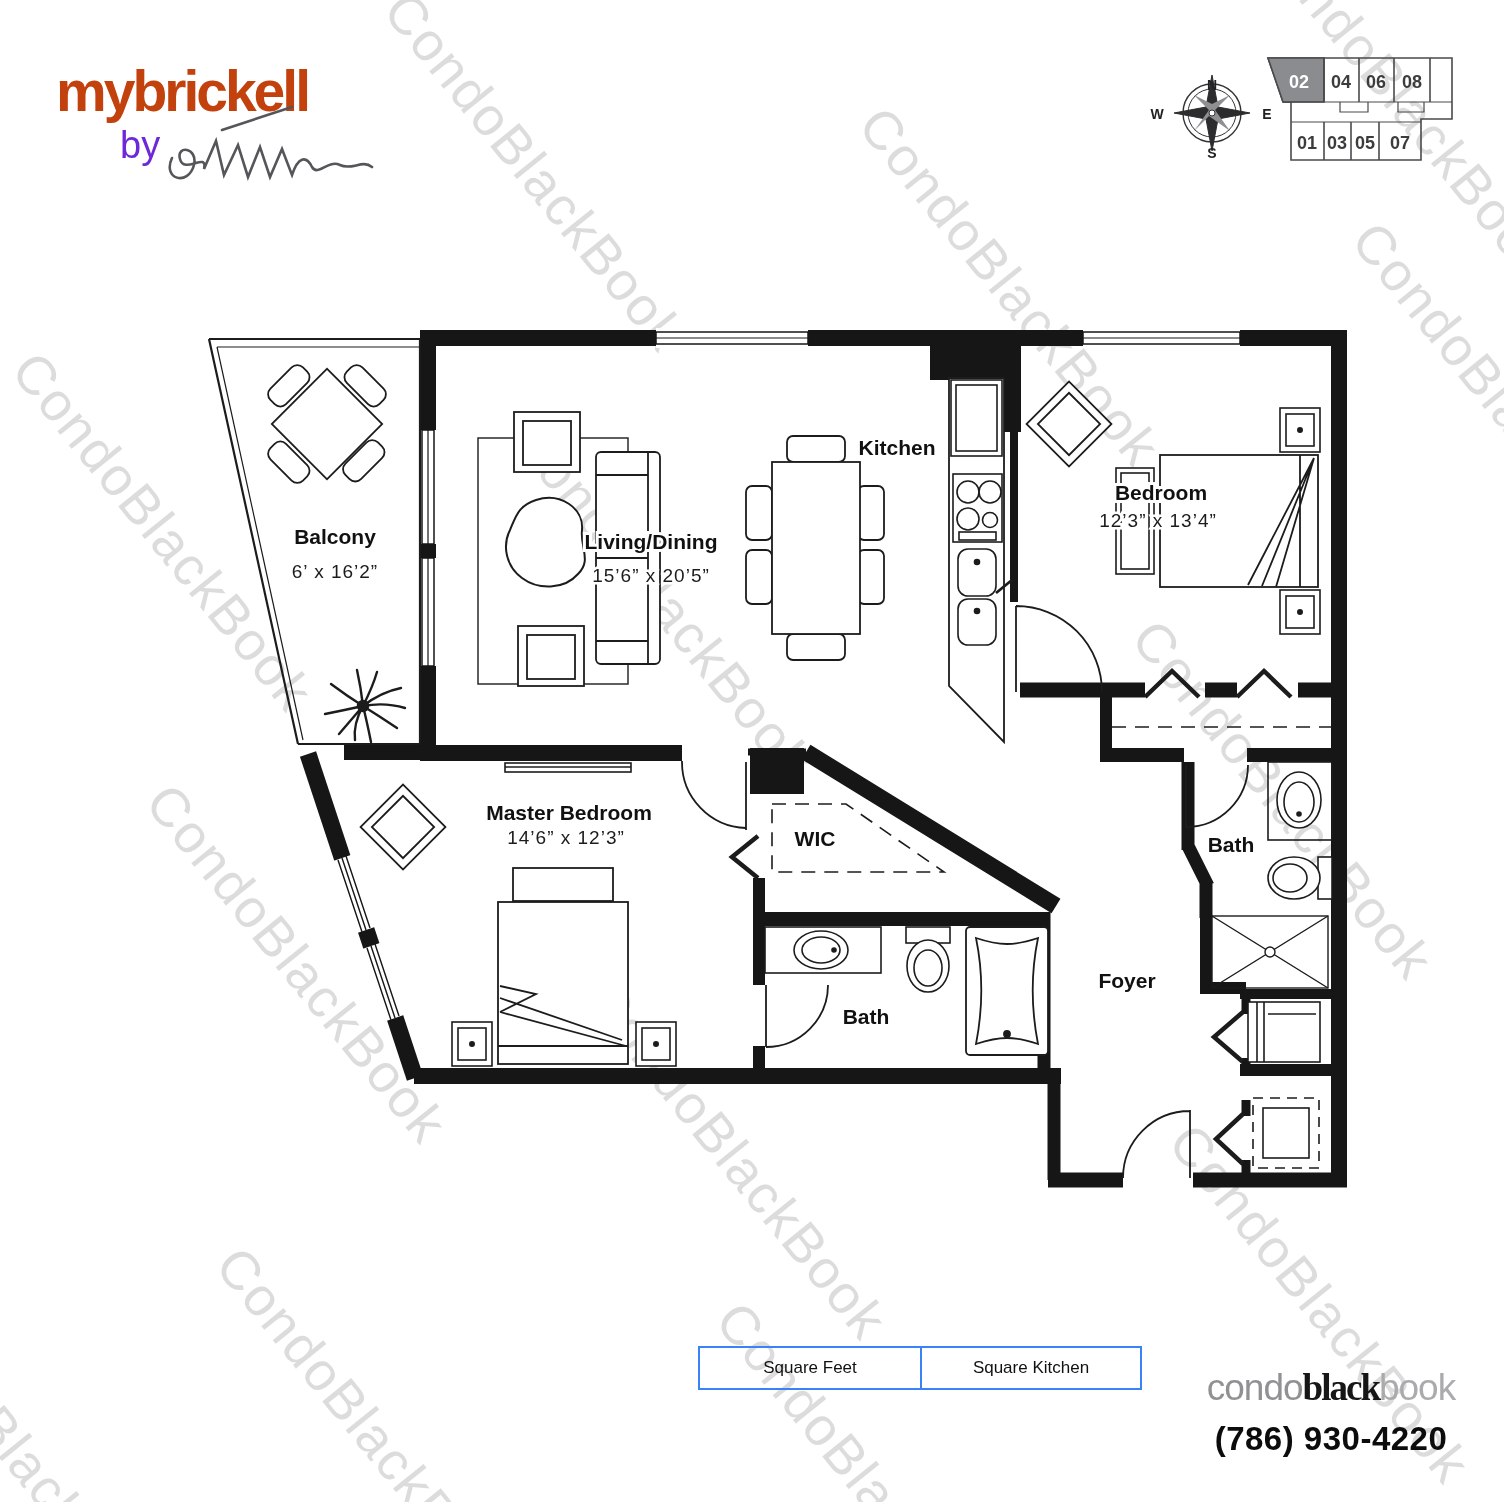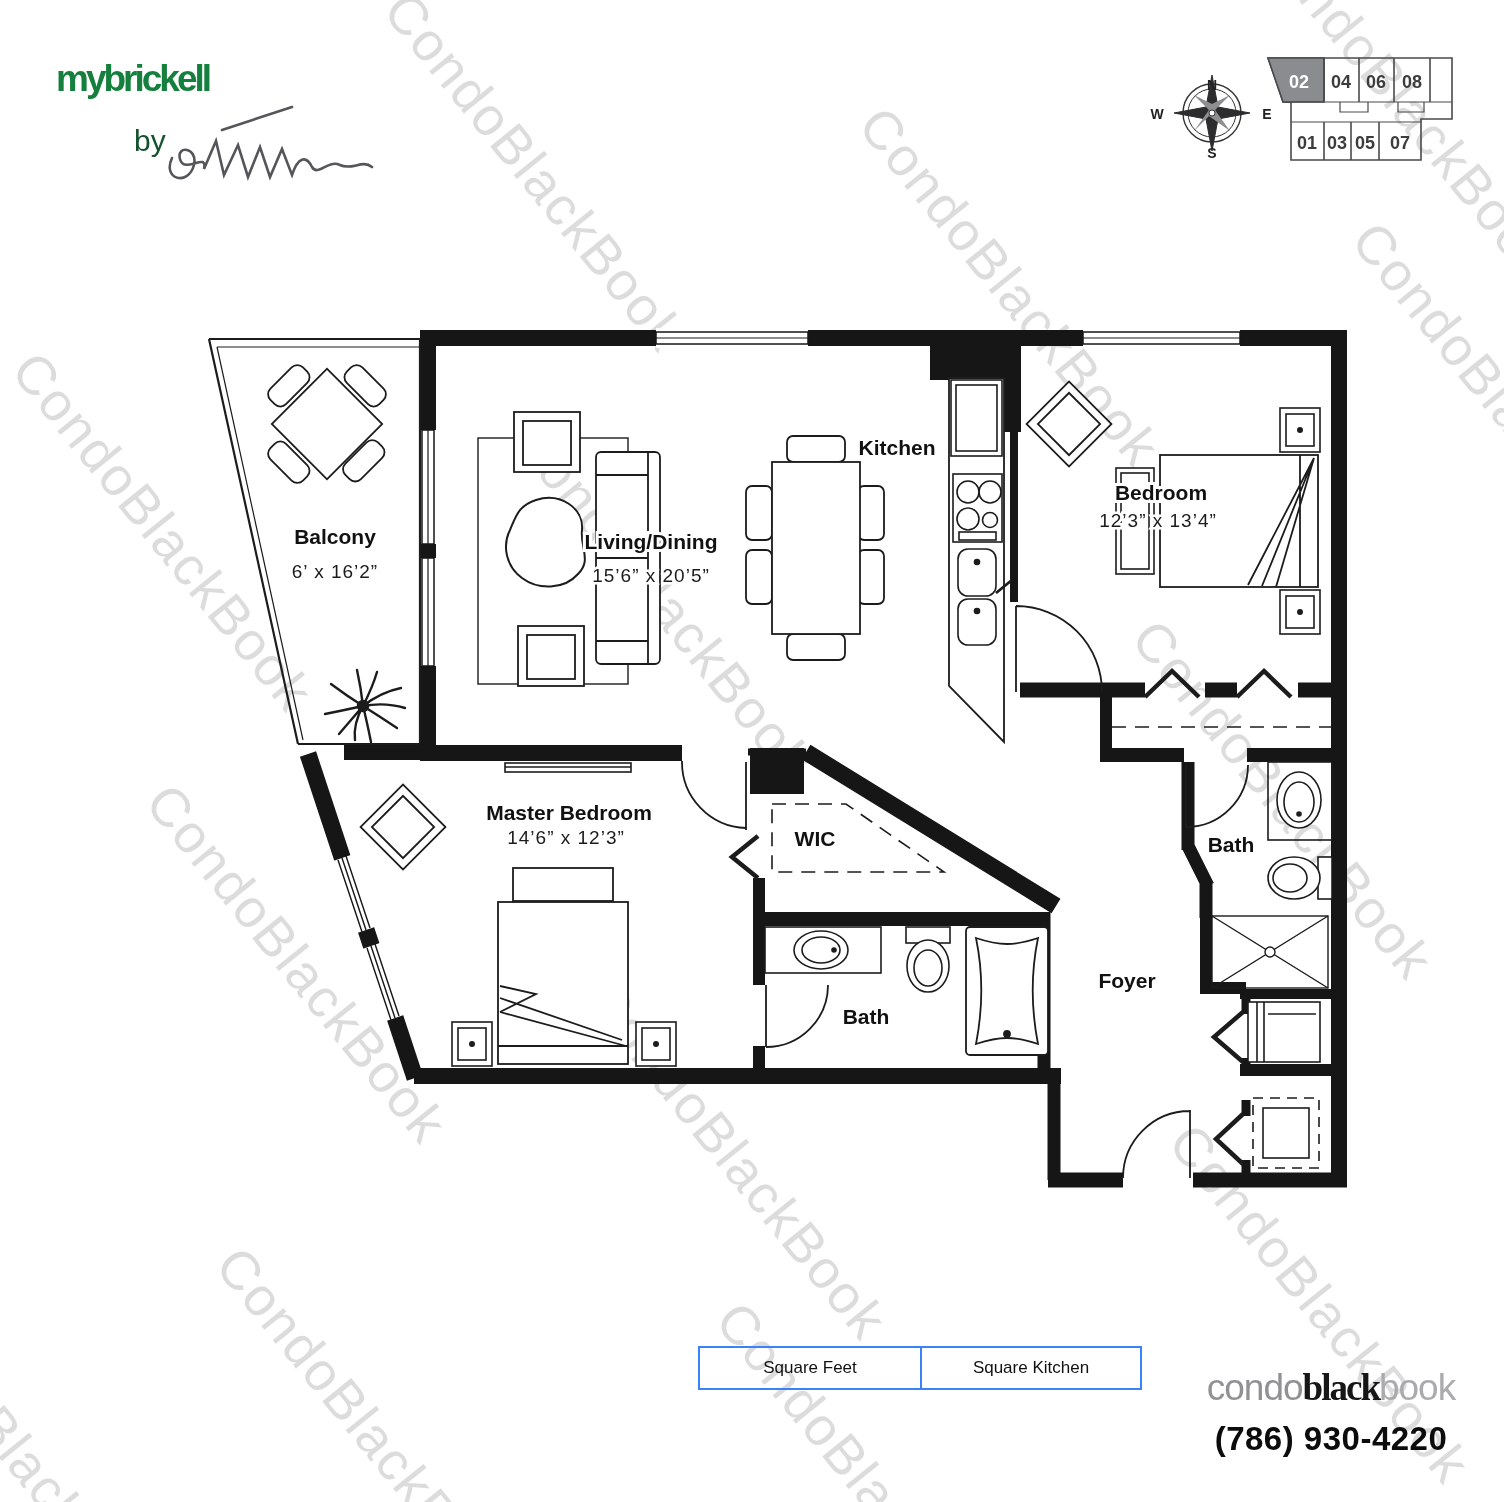--- a/index.html
+++ b/index.html
@@ -2,23 +2,23 @@
 <html><head>
 <meta charset="utf-8">
 <style>
   html,body{margin:0;padding:0;}
   body{width:1504px;height:1502px;position:relative;overflow:hidden;background:#fff;
        font-family:"Liberation Sans",sans-serif;color:#111;}
   
   .wm{position:absolute;font-size:54px;color:#c8c8c8;opacity:.62;letter-spacing:2px;
       transform-origin:0 0;transform:rotate(51deg);white-space:nowrap;pointer-events:none;}
   
-  .logo-title{position:absolute;left:56px;top:58px;font-size:37px;font-weight:bold;
-      letter-spacing:-3px;color:#15803d;margin:0;}
-  .logo-by{position:absolute;left:134px;top:124px;font-size:30px;color:#14532d;}
+  .logo-title{position:absolute;left:56px;top:58px;font-size:57px;font-weight:bold;
+      letter-spacing:-3px;color:#c2410c;margin:0;}
+  .logo-by{position:absolute;left:120px;top:124px;font-size:38px;color:#6d28d9;}
   .sig{position:absolute;left:160px;top:95px;}
   
   .plan{position:absolute;left:0;top:0;}
   .rname{font:bold 21px "Liberation Sans",sans-serif;fill:#111;text-anchor:middle;
       paint-order:stroke;stroke:#fff;stroke-width:6px;}
   .rdims{font:19px "Liberation Sans",sans-serif;fill:#1c1c1c;text-anchor:middle;letter-spacing:1px;
       paint-order:stroke;stroke:#fff;stroke-width:5px;}
   .kpnum{font:bold 18px "Liberation Sans",sans-serif;fill:#3c3c3e;text-anchor:middle;}
   .kpnum.hl{fill:#fff;}
   .cpt{font:bold 14px "Liberation Sans",sans-serif;fill:#222;text-anchor:middle;}

